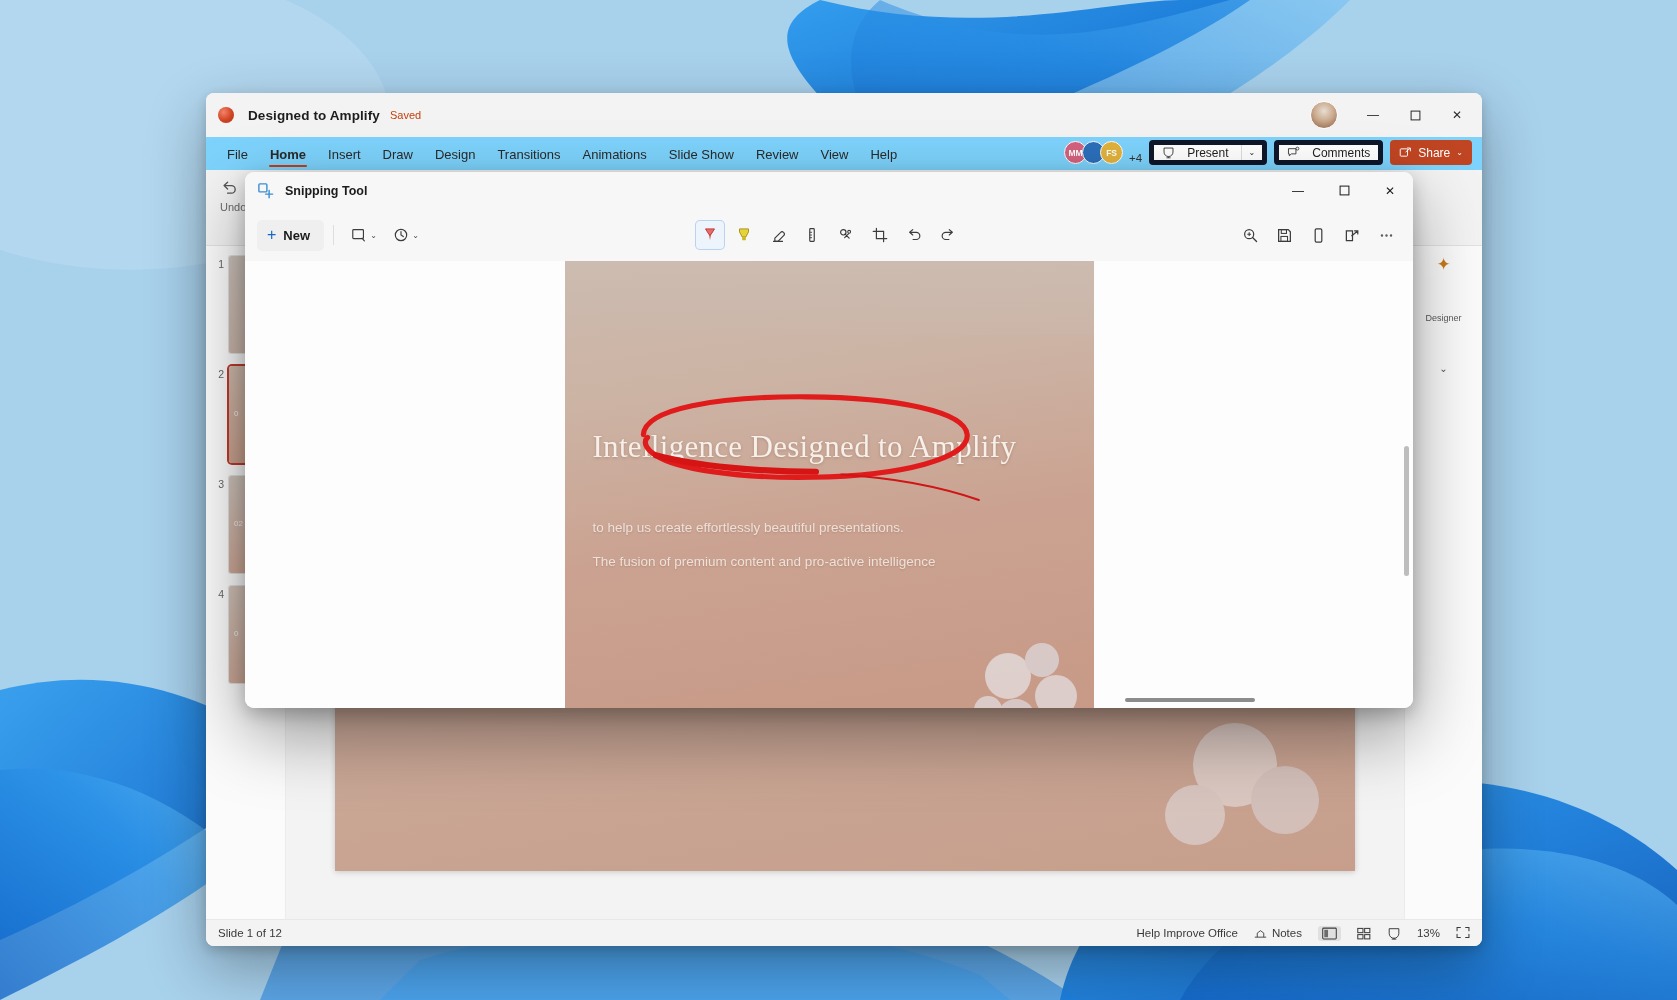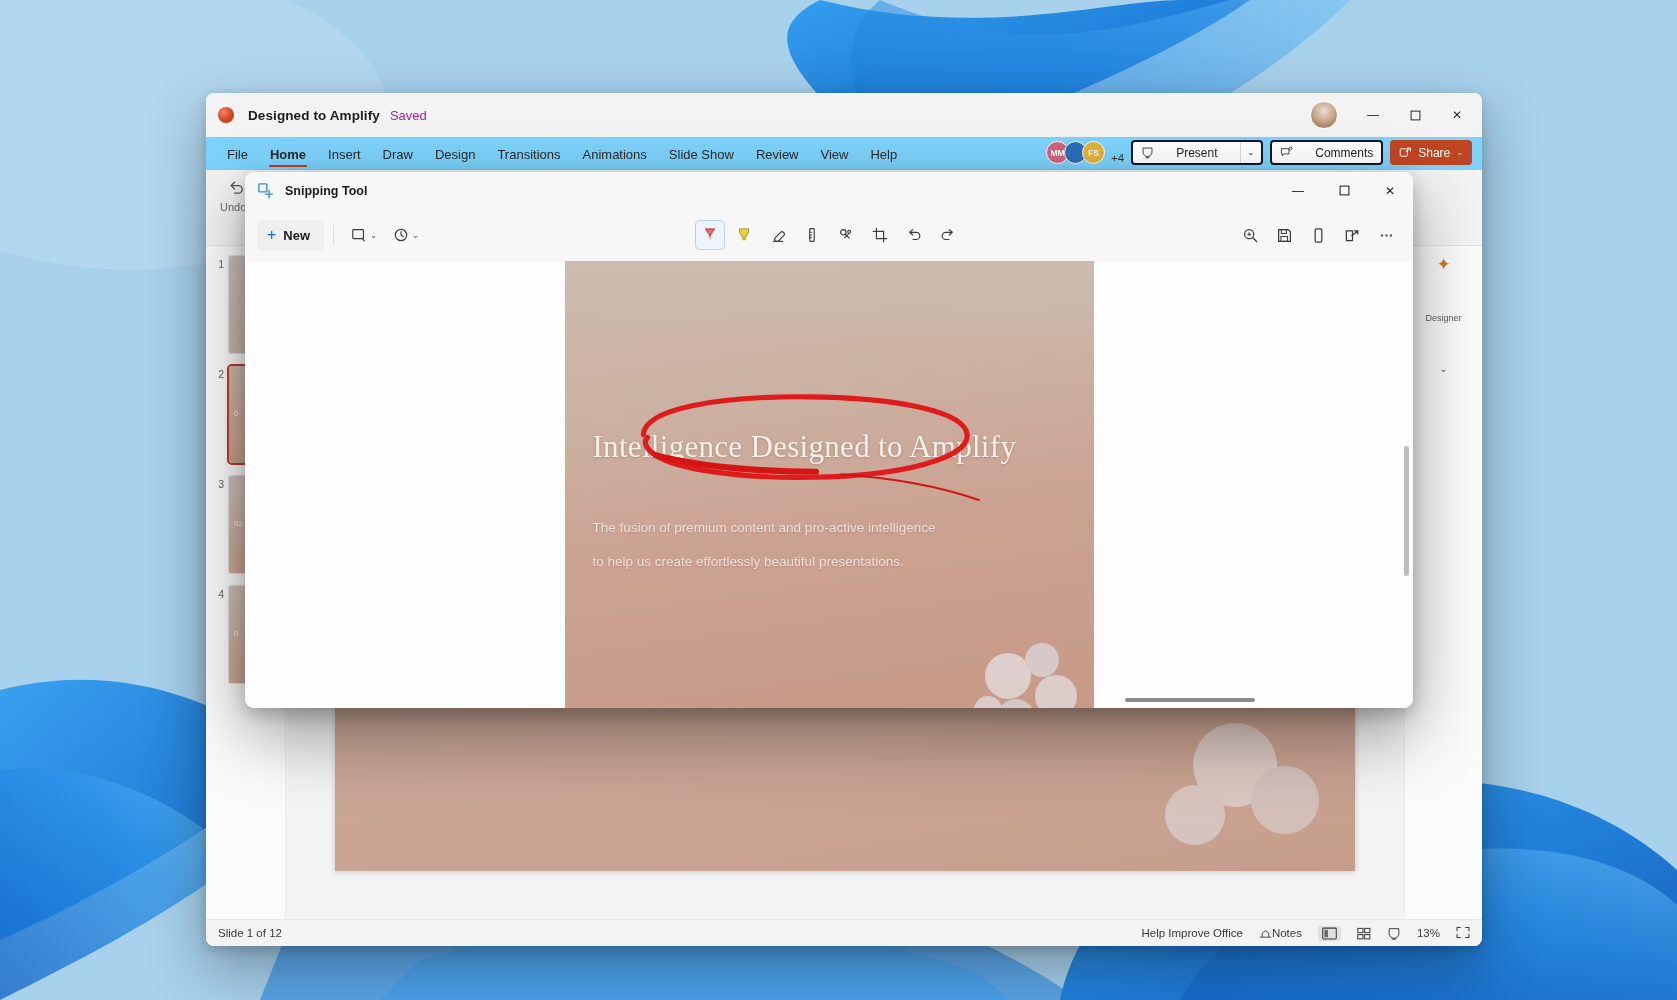--- a/index.html
+++ b/index.html
@@ -39,21 +39,21 @@
   .ppt-app-dot {
     width: 16px; height: 16px; border-radius: 50%;
     background: radial-gradient(circle at 35% 32%, #f4826a 0%, #d04423 55%, #b13517 100%);
     margin-right: 14px; flex: 0 0 auto;
   }
   .ppt-docname {
     font-size: 13.5px; color: #1d1d1d; font-weight: 600;
     letter-spacing: .1px;
   }
   .ppt-saved {
-    font-size: 13px; color: #a21caf; margin-left: 10px;
+    font-size: 11px; color: #c2410c; margin-left: 10px;
   }
   .ppt-search {
     position: absolute;
     left: 50%; transform: translateX(-50%);
     top: 9px;
     width: 420px; height: 27px;
     background: #fff;
     border-radius: 4px;
     display: flex; align-items: center;
     padding-left: 12px;
@@ -106,23 +106,23 @@
   .pchip {
     width: 23px; height: 23px; border-radius: 50%;
     border: 1.6px solid #fff;
     display: flex; align-items: center; justify-content: center;
     font-size: 8.5px; font-weight: 700; color: #fff;
     margin-left: -5px;
   }
   .pchip:first-child { margin-left: 0; }
   .pmore { font-size: 11.5px; color: #333; margin-left: 6px; }
   .pillbtn {
-    height: 25px; border: 2px solid #0f172a; border-radius: 4px;
+    height: 25px; border: 5px solid #0f172a; border-radius: 4px;
     background: #fff; display: flex; align-items: center;
-    padding: 0 8px; gap: 22px;
+    padding: 0 8px; gap: 12px;
     font-size: 12px; color: #1f1f1f;
   }
   .pillbtn.split { padding-right: 0; }
   .pill-caret {
     border-left: 1px solid #ddd; height: 100%;
     display: flex; align-items: center; padding: 0 7px;
     font-size: 8px;
   }
   .sharebtn {
     height: 25px; border-radius: 4px;
@@ -132,21 +132,21 @@
   }
 
   
   .ppt-cmdstrip {
     height: 76px; background: #f3f3f3;
     position: relative; flex: 0 0 auto;
     border-bottom: 1px solid #e2e2e2;
     padding: 8px 14px;
     display: flex; align-items: flex-start; gap: 18px;
   }
-  .cmd-ghost { font-size: 11px; color: #6b6b6b; display:flex; flex-direction:column; align-items:flex-end; gap:4px;}
+  .cmd-ghost { font-size: 11px; color: #6b6b6b; display:flex; flex-direction:column; align-items:flex-start; gap:4px;}
 
   
   .ppt-body { flex: 1 1 auto; display: flex; position: relative; background: #f3f3f3; overflow: hidden; }
 
   .thumbpane {
     width: 80px; background: #fbfbfb; flex: 0 0 auto;
     padding-top: 10px; position: relative;
     border-right: 1px solid #ececec;
   }
   .thumbrow { display: flex; align-items: flex-start; margin-bottom: 13px; padding-left: 3px; }
@@ -455,21 +455,21 @@
         <div class="wand">✦</div>
         <div class="dp-label">Designer</div>
         <div class="dp-caret">⌄</div>
       </div>
     </div>
 
     <div class="ppt-status">
       <span>Slide 1 of 12</span>
       <div class="status-right">
         <span>Help Improve Office</span>
-        <span style="display:flex;align-items:flex-end;">
+        <span style="display:flex;align-items:flex-end;gap:5px">
           <svg width="13" height="11" viewBox="0 0 16 13">
             <path d="M1 11h14M4 11V6l4-3 4 3v5" fill="none" stroke="#3a3a3a" stroke-width="1.1"></path>
           </svg>
           <span>Notes</span>
         </span>
         <span class="viewbtn active">
           <svg width="15" height="13" viewBox="0 0 16 14">
             <rect x="0.7" y="1.2" width="14.6" height="11.6" rx="1" fill="none" stroke="#3a3a3a" stroke-width="1.1"></rect>
             <rect x="2.4" y="3" width="4" height="8" fill="#3a3a3a" opacity=".7"></rect>
           </svg>
@@ -640,22 +640,22 @@
             <circle cx="56" cy="104" r="19" fill="#dcd8dd"></circle>
             <circle cx="92" cy="122" r="16" fill="#e6e3e6"></circle>
             <circle cx="28" cy="96" r="14" fill="#e1dee2"></circle>
             <circle cx="120" cy="108" r="14" fill="#ddd9de"></circle>
             <circle cx="66" cy="138" r="13" fill="#e3e0e4"></circle>
           </g>
         </svg>
 
         <div class="snap-title">Intelligence Designed to Amplify</div>
         <div class="snap-sub">
+          <div>to help us create effortlessly beautiful presentations.</div>
           <div>The fusion of premium content and pro-active intelligence</div>
-          <div>to help us create effortlessly beautiful presentations.</div>
         </div>
 
         <svg class="ink-circle" viewBox="0 0 500 160">
           <path d="M12 62 C14 24, 120 6, 250 7 C380 8, 480 28, 483 62 C486 96, 390 122, 258 124 C150 126, 60 112, 30 92 C14 82, 12 72, 18 66" fill="none" stroke="#e01b1b" stroke-width="7.5" stroke-linecap="round"></path>
           <path d="M30 92 C90 108, 180 116, 263 116" fill="none" stroke="#d61414" stroke-width="9" stroke-linecap="round"></path>
           <path d="M300 120 C380 125, 450 140, 500 157" fill="none" stroke="#cf1515" stroke-width="3" stroke-linecap="round"></path>
         </svg>
       </div>
       <div class="snip-scrollbar"></div>
       <div class="snip-hscroll"></div>

